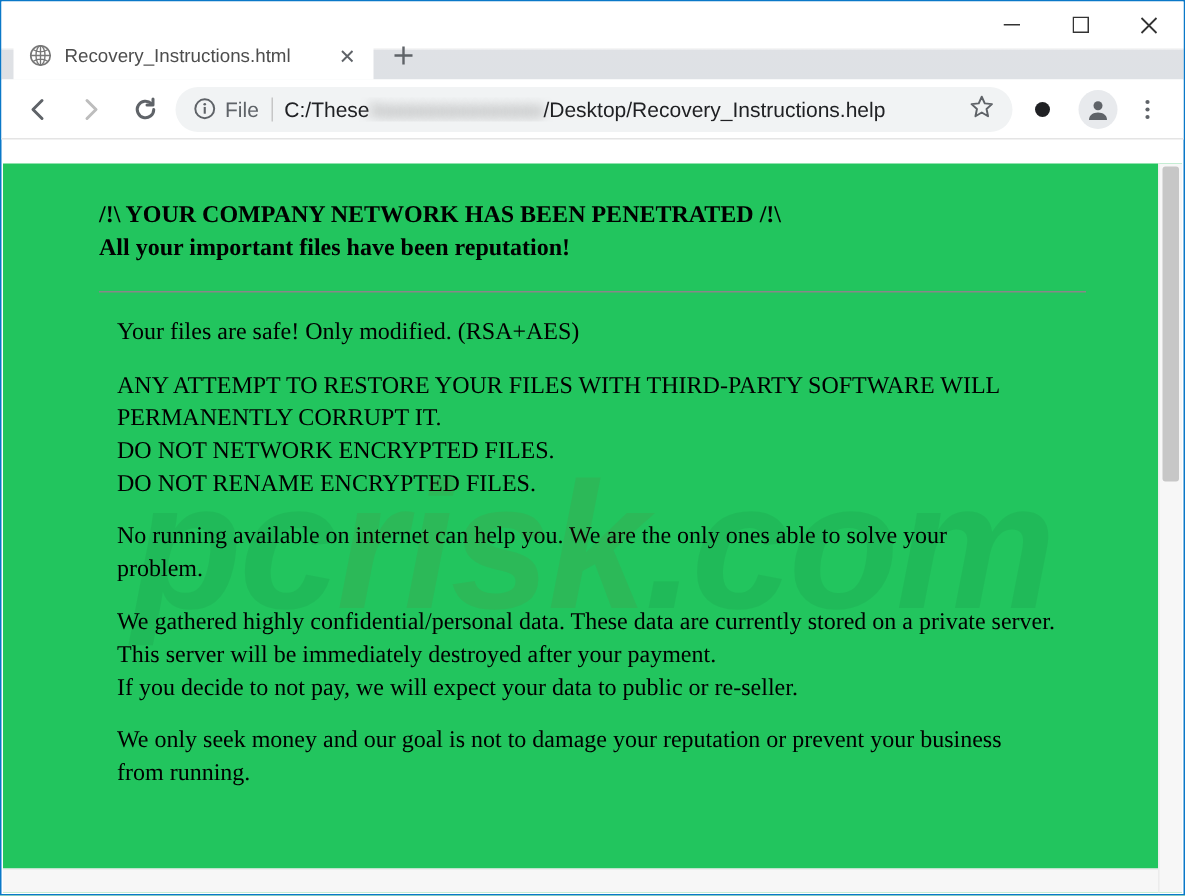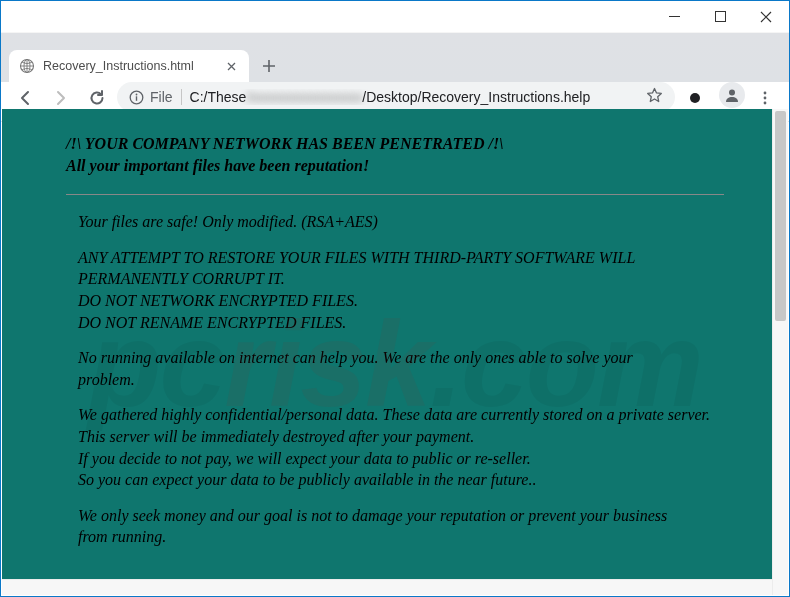--- a/index.html
+++ b/index.html
@@ -2,39 +2,39 @@
 <html><head>
 <meta charset="utf-8">
 <style>
   * { margin: 0; padding: 0; box-sizing: border-box; }
   html, body { width: 790px; height: 597px; font-family: "Segoe UI", Arial, sans-serif; overflow: hidden; }
   .window { width: 790px; height: 597px; background: #fff; border: 1px solid #0a78c8; position: relative; }
   .titlebar { height: 32px; background: #fff; display: flex; align-items: center; justify-content: flex-end; border-bottom: 1px solid rgba(0,0,0,0.04); }
   .win-btn { width: 46px; height: 32px; display: flex; align-items: center; justify-content: center; color: #333; }
   .win-btn.close { color: #333; }
   .win-btn svg { display: block; }
-  .tabstrip { height: 49px; background: linear-gradient(#dfe1e5,#dee1e5); display: flex; align-items: flex-end; padding: 0 8px; }
+  .tabstrip { height: 20px; background: linear-gradient(#dfe1e5,#dee1e5); display: flex; align-items: flex-end; padding: 0 8px; }
   .tab { height: 32px; background: #fff; border-radius: 8px 8px 0 0; min-width: 240px; display: flex; align-items: center; padding: 0 10px; gap: 8px; color: #4d4d4d; font-size: 12.5px; margin-top: 4px; }
   .tab .globe { width: 16px; height: 16px; flex: 0 0 auto; }
   .tab .title { flex: 1 1 auto; white-space: nowrap; overflow: hidden; text-overflow: ellipsis; }
   .tab .x { width: 16px; height: 16px; display:flex; align-items:center; justify-content:center; color:#5f6368; }
   .newtab { width: 28px; height: 28px; display: flex; align-items: center; justify-content: center; color:#5f6368; margin-left: 6px; margin-bottom: 2px; }
-  .toolbar { height: 40px; background: #fff; display: flex; padding: 0 8px; gap: 4px; border-bottom: 1px solid #e4e4e4; }
+  .toolbar { height: 40px; background: #fff; display: flex; align-items: center; padding: 0 8px; gap: 4px; border-bottom: 1px solid #e4e4e4; }
   .nav-btn { width: 32px; height: 32px; display: flex; align-items: center; justify-content: center; color: #5f6368; border-radius: 50%; }
   .nav-btn.disabled { color: #b8b8b8; }
   .omnibox { flex: 1; height: 30px; background: #f1f3f4; border-radius: 15px; display: flex; align-items: center; padding: 0 12px; gap: 8px; color: #202124; font-size: 14px; }
   .omni-info { display:flex; align-items:center; gap:6px; color:#5f6368; font-size:14px; }
   .omni-divider { width:1px; height:16px; background:#c6c6c6; }
   .omni-path { flex:1; white-space:nowrap; overflow:hidden; text-overflow:ellipsis; color:#202124; position: relative; }
   .omni-star { color:#5f6368; }
   .avatar { width:26px; height:26px; border-radius:50%; background:#e8eaed; display:flex; align-items:center; justify-content:center; color:#5f6368; margin-left:4px; }
   .badge-circle { width:10px;height:10px;border-radius:50%;background:#202124;position:relative;}
   .badge-wrap{width:32px;height:32px;display:flex;align-items:center;justify-content:center;}
 
-  .viewport { position:absolute; top:108px; left:1px; right:1px; bottom:1px; overflow:hidden; background:#0f766e;font-style:italic; }
+  .viewport { position:absolute; top:108px; left:1px; right:1px; bottom:1px; overflow:hidden; background:#22c55e; }
   .content { padding: 24px 64px 24px 64px; font-family: "Times New Roman", Times, serif; font-size: 16px; color:#000; line-height: 1.35; }
   .content b { font-weight: bold; }
   .hr { border: none; border-top: 1px solid #888; margin: 18px 0 16px 0; }
   .para { margin: 14px 12px; }
 
   .vscroll { position:absolute; top:108px; right:1px; bottom:1px; width:16px; background:#f7f7f7; border-left:1px solid #ececec; }
   .vthumb { position:absolute; left:2px; right:2px; top:2px; height:210px; background:#c7c7c7; border-radius:2px; }
   .hscroll { position:absolute; left:1px; right:17px; bottom:1px; height:16px; background:#f7f7f7; border-top:1px solid #ececec; }
   
   .watermark { position:absolute; top:108px; left:0; right:0; bottom:0; pointer-events:none; display:flex; align-items:center; justify-content:center; }
@@ -149,21 +149,20 @@
       <div class="para">Your files are safe! Only modified. (RSA+AES)</div>
       <div class="para">
         <span>ANY ATTEMPT TO RESTORE YOUR FILES WITH THIRD-PARTY SOFTWARE WILL PERMANENTLY CORRUPT IT.</span><br>
         <span>DO NOT NETWORK ENCRYPTED FILES.</span><br>
         <span>DO NOT RENAME ENCRYPTED FILES.</span>
       </div>
       <div class="para" style="max-width:590px;">No running available on internet can help you. We are the only ones able to solve your problem.</div>
       <div class="para" style="max-width:640px;">
         <span>We gathered highly confidential/personal data. These data are currently stored on a private server. This server will be immediately destroyed after your payment.</span><br>
         <span>If you decide to not pay, we will expect your data to public or re-seller.</span><br>
-        <span>So you can expect your data to be publicly available in the near future..</span>
       </div>
       <div class="para" style="max-width:590px;">We only seek money and our goal is not to damage your reputation or prevent your business from running.</div>
     </div>
   </div>
 
   <div class="watermark">
     <div class="watermark-text">
       <span>pc</span><span class="r">risk</span><span>.com</span>
     </div>
   </div>

